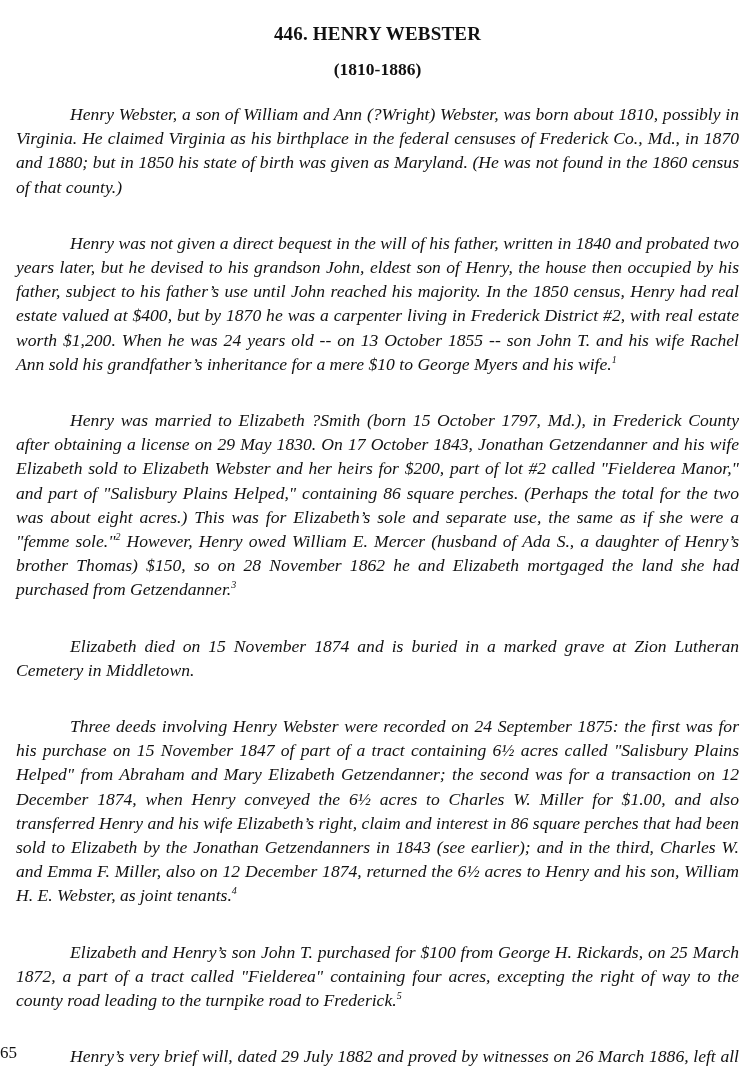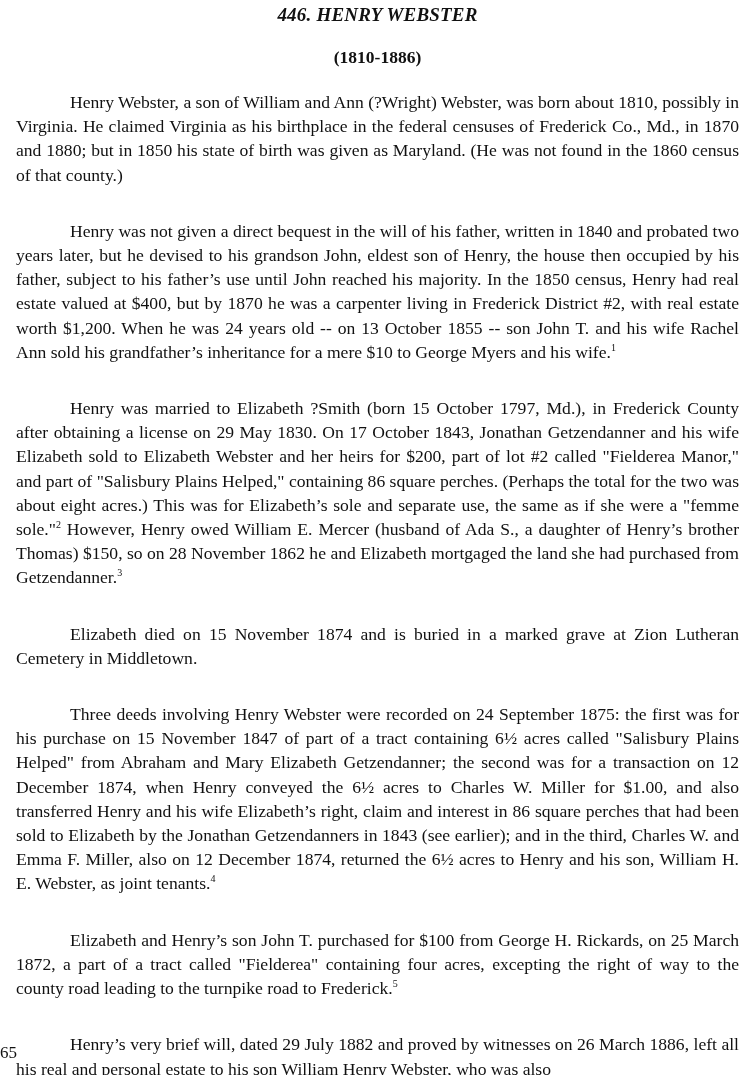--- a/index.html
+++ b/index.html
@@ -4,28 +4,28 @@
 <style>
   html, body { margin: 0; padding: 0; background: #ffffff; }
   body { width: 750px; height: 1075px; position: relative; overflow: hidden; }
   .page {
     position: absolute; left: 16px; top: 0; width: 723px;
     font-family: "Liberation Serif", serif; color: #111111;
     font-size: 17.6px; line-height: 24.2px;
   }
   .title {
     text-align: center; font-weight: bold; font-size: 19px;
-    margin-top: 3px; height: 24px; letter-spacing: 0.2px; font-style: italic;
+    margin-top: 22px; height: 24px; letter-spacing: 0.2px;
   }
   .dates {
     text-align: center; font-weight: bold; font-size: 17.5px;
-    margin-top: 18px; height: 24px;
+    margin-top: 11px; height: 24px;
   }
   p {
-    margin: 0; text-align: justify; text-indent: 54px;
+    margin: 0; text-align: justify; text-indent: 54px; font-style: italic;
   }
   .p1 { margin-top: 21px; }
   .gap { margin-top: 32px; }
   sup { font-size: 10px; line-height: 0; vertical-align: 7px; }
   .pagenum {
     position: absolute; left: 0; width: 682px; top: 1043px;
     text-align: left; font-family: "Liberation Serif", serif;
     font-size: 17px; color: #111111;
   }
 </style>

